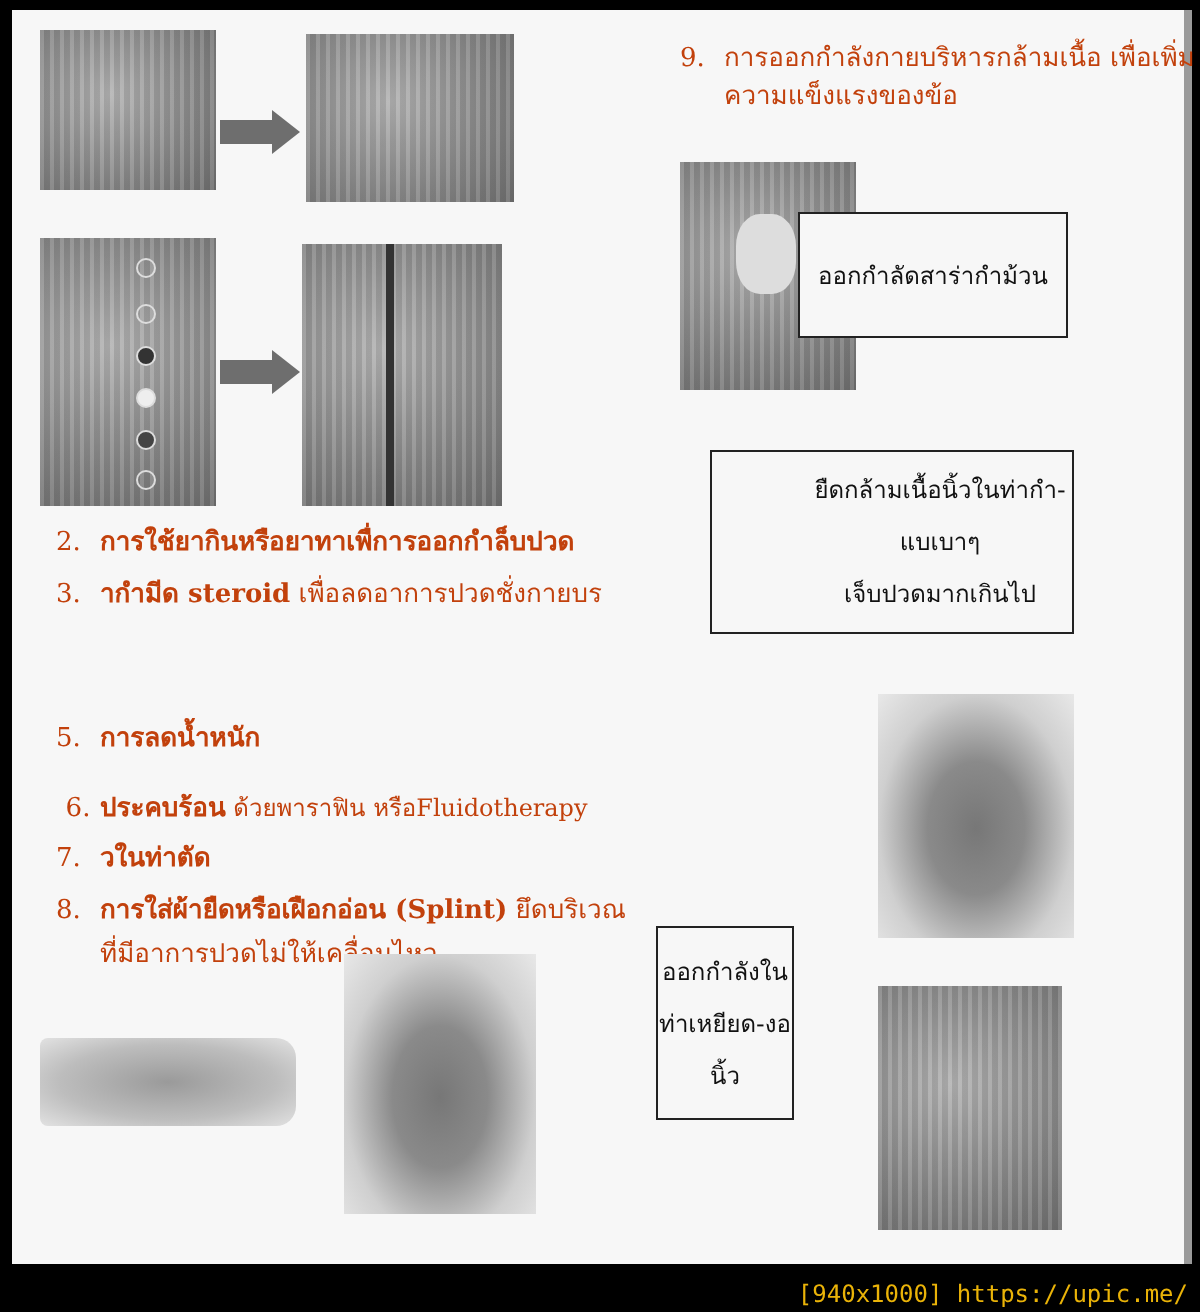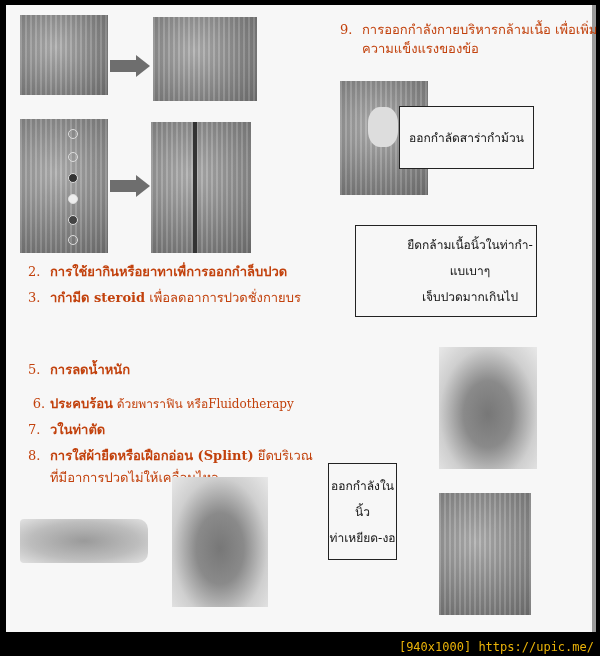--- a/index.html
+++ b/index.html
@@ -117,20 +117,20 @@
 
   <div class="box" style="left:349px;top:220px;width:182px;height:92px;padding-left:48px;">
     <span>ยืดกล้ามเนื้อนิ้วในท่ากำ-แบเบาๆ</span>
     <span>เจ็บปวดมากเกินไป</span>
   </div>
 
   <div class="photo hand" style="left:433px;top:342px;width:98px;height:122px;"></div>
 
   <div class="box" style="left:322px;top:423px;width:69px;height:97px;margin-top:35px;">
     <span>ออกกำลังใน</span>
+    <span>ท่าเหยียด-งอ</span>
     <span>นิ้ว</span>
-    <span>ท่าเหยียด-งอ</span>
   </div>
 
   <div class="photo" style="left:433px;top:488px;width:92px;height:122px;"></div>
 </div>
 
 <div class="watermark">[940x1000] https://upic.me/</div>
 
 </body></html>

